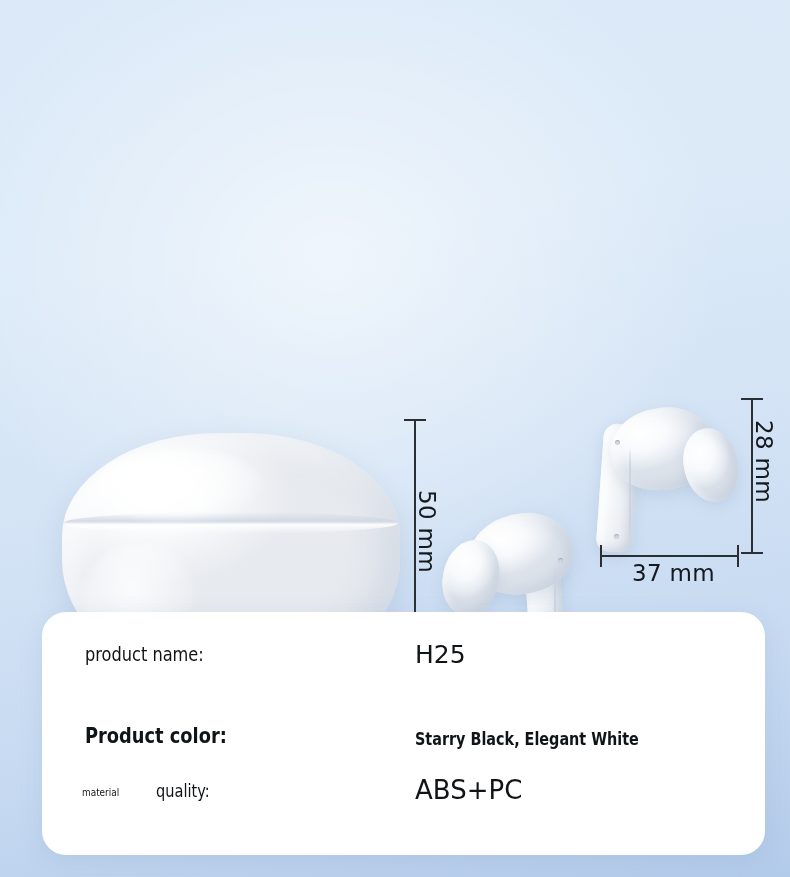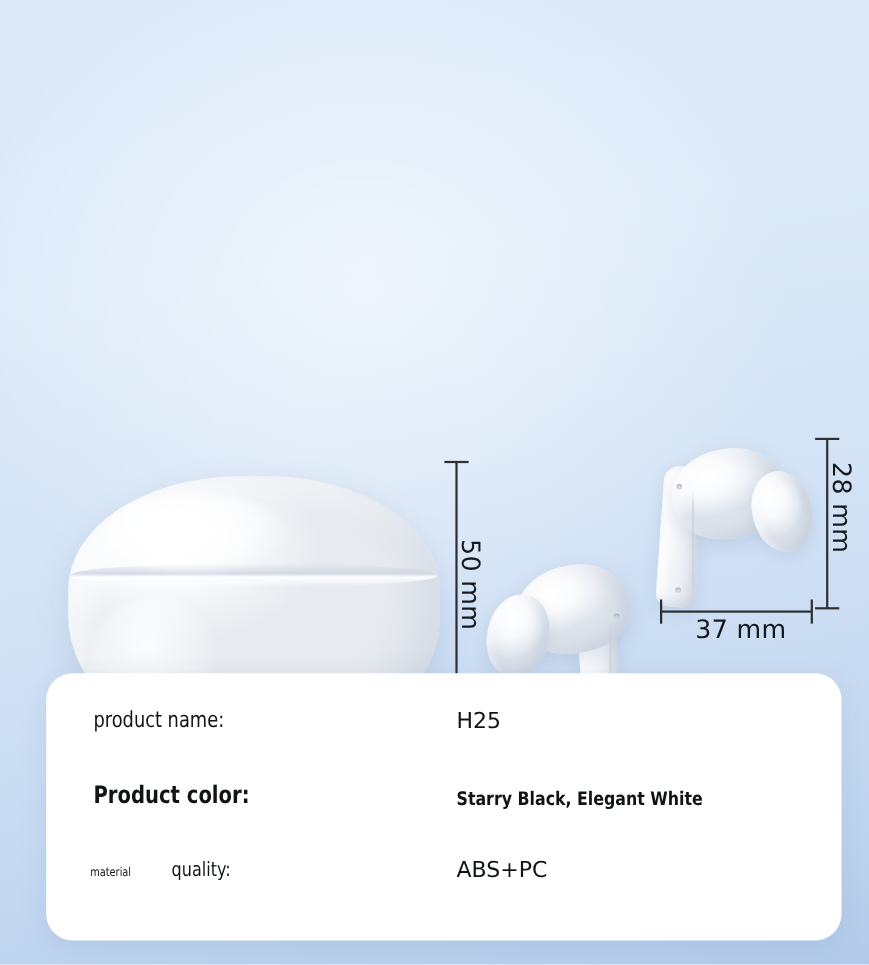--- a/index.html
+++ b/index.html
@@ -249,21 +249,21 @@
     border-radius: 24px;
     box-shadow: 0 6px 22px rgba(120,148,186,0.18);
   }
   .spec-row {
     position: absolute;
     left: 0;
     width: 723px;
     height: 50px;
   }
   #row-name  { top: 28px; }
-  #row-color { top: 98px; }
+  #row-color { top: 110px; }
   #row-mat   { top: 165px; padding-left: 29px; }
 
   .spec-label {
     position: absolute;
     left: 43px;
     top: 0;
     font-family: "DejaVu Sans Condensed", "DejaVu Sans", sans-serif;
     color: #111417;
     white-space: nowrap;
     transform: scaleX(0.9);
@@ -299,35 +299,35 @@
 
   .spec-value {
     position: absolute;
     left: 373px;
     top: 0;
     color: #111417;
     white-space: nowrap;
   }
   .spec-value.v-name {
     font-family: "DejaVu Sans", sans-serif;
-    font-size: 20px;
+    font-size: 25px;
     line-height: 30px;
   }
   .spec-value.v-color {
     font-family: "DejaVu Sans Condensed", "DejaVu Sans", sans-serif;
     font-size: 17px;
     line-height: 30px;
     font-weight: bold;
     top: 2px;
     transform: scaleX(0.94);
     transform-origin: left center;
   }
   .spec-value.v-mat {
     font-family: "DejaVu Sans", sans-serif;
-    font-size: 20px;
+    font-size: 26px;
     line-height: 30px;
     top: -2px;
   }
 </style>
 </head>
 <body>
 
 <div id="page">
 
 

